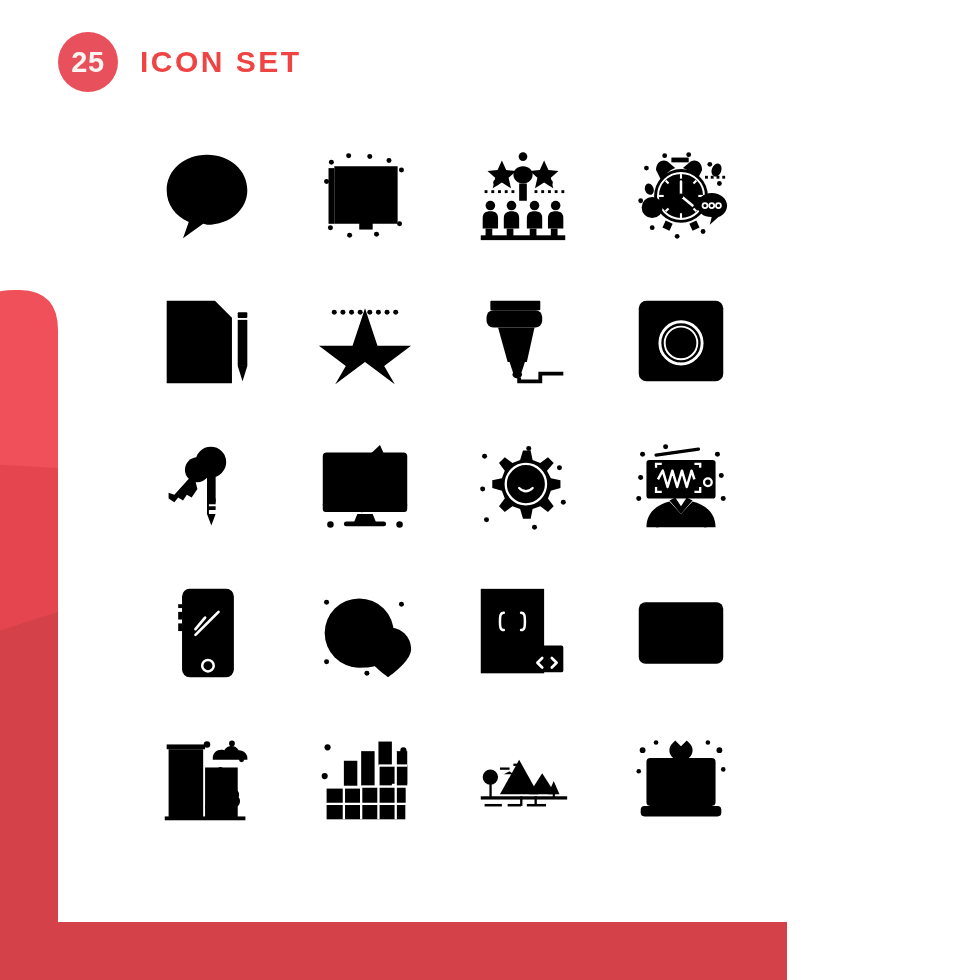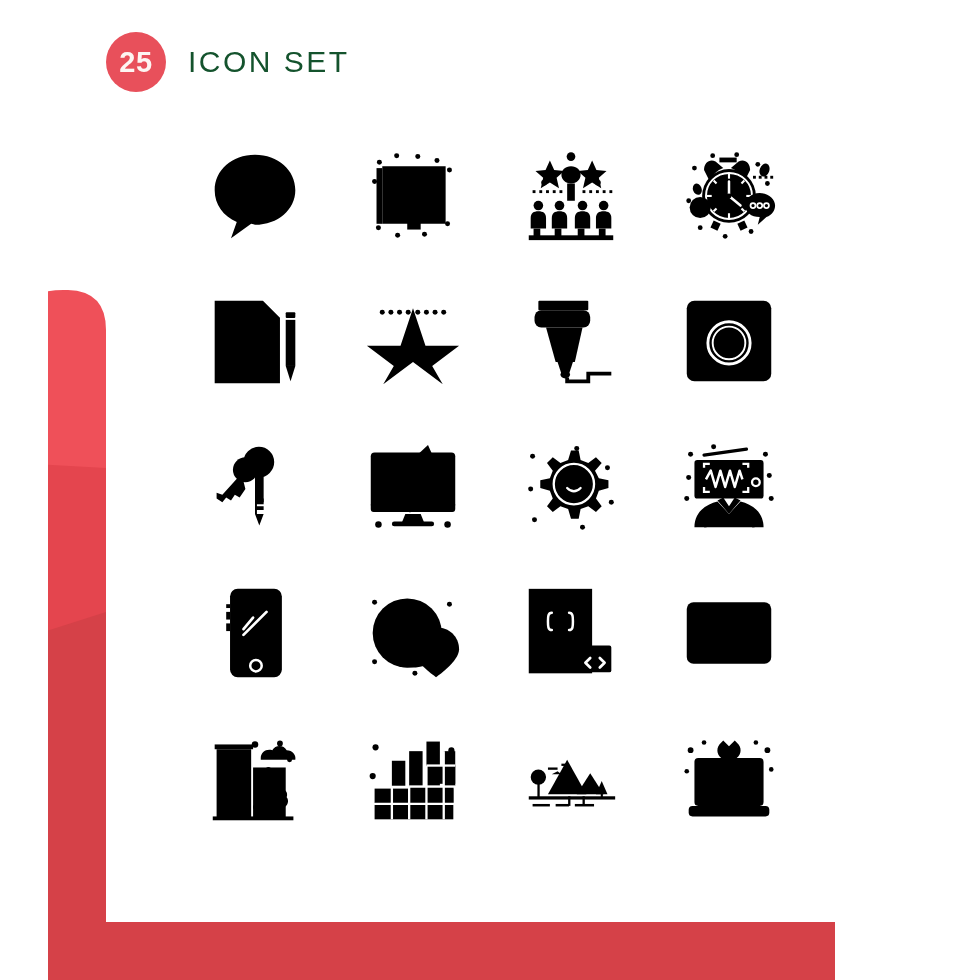--- a/index.html
+++ b/index.html
@@ -14,21 +14,20 @@
     font-family: "Liberation Sans", sans-serif;
     overflow: hidden;
   }
 
   #stage {
     position: relative;
     width: 787px;
     height: 980px;
     background: #ffffff;
     overflow: hidden;
-    margin-left: 48px;
   }
 
   
   .deco-layer {
     position: absolute;
     inset: 0;
     width: 980px;
     height: 980px;
     pointer-events: none;
   }
@@ -63,23 +62,23 @@
     display: flex;
     align-items: center;
     justify-content: center;
     font-size: 29px;
     font-weight: bold;
     letter-spacing: 0.5px;
     font-family: "Liberation Sans", sans-serif;
   }
   .set-title {
     font-size: 30px;
-    font-weight: normal;
+    font-weight: bold;
     letter-spacing: 2.5px;
-    color: #14532d;
+    color: #ef4444;
     text-transform: uppercase;
     font-family: "Liberation Sans", sans-serif;
   }
 
   
   .icon-grid {
     position: absolute;
     left: 70px;
     top: 122px;
     width: 790px;

